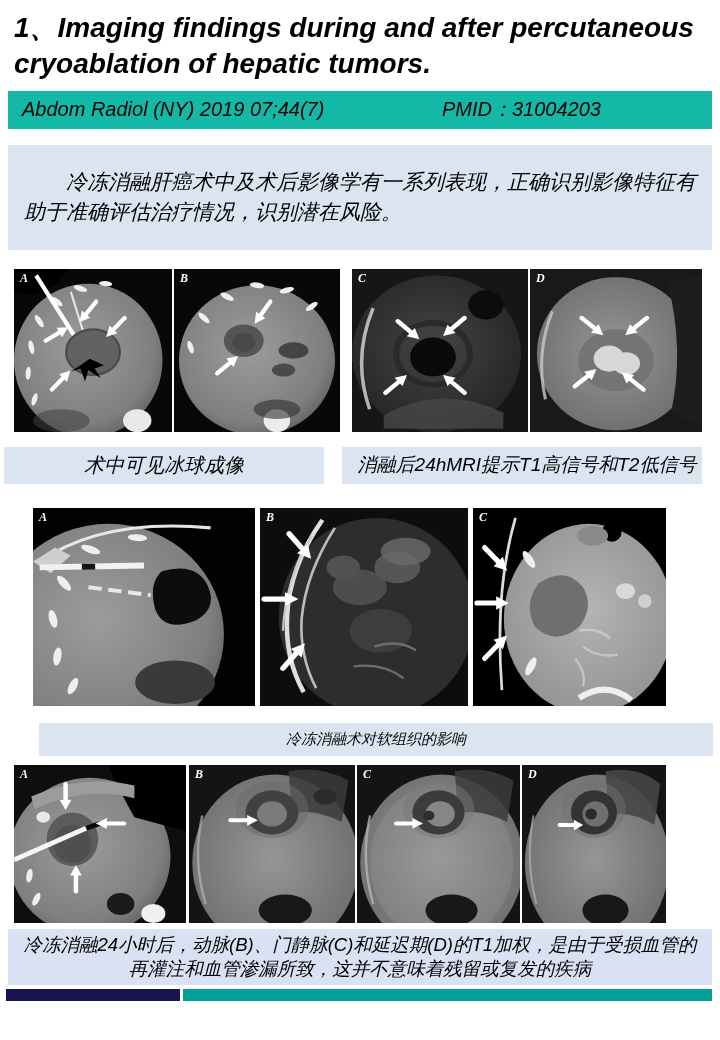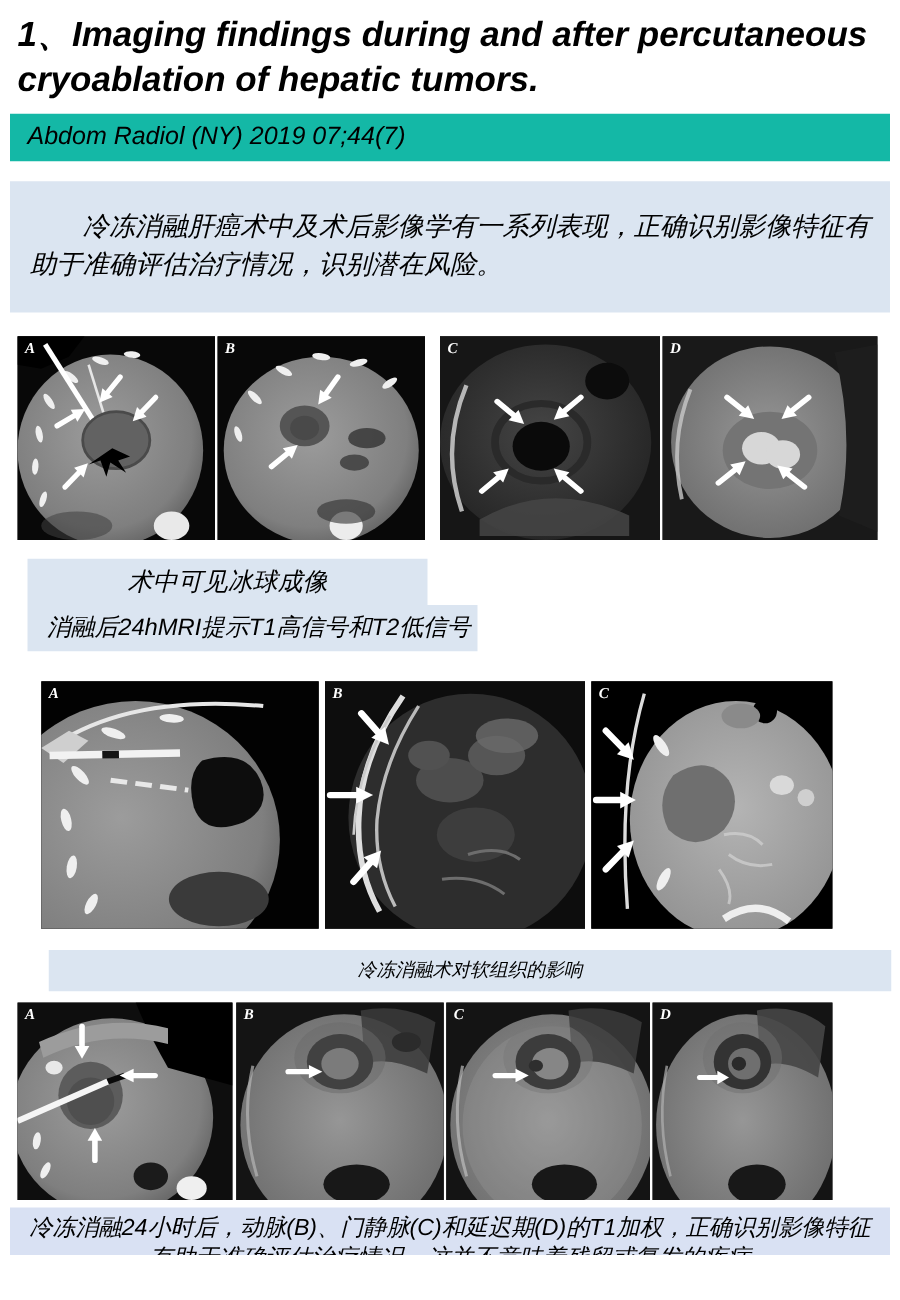--- a/index.html
+++ b/index.html
@@ -12,21 +12,21 @@
   .intro{margin:16px 8px 0 8px;background:#dbe5f1;padding:22px 16px;font-size:21px;line-height:1.45;
          text-indent:2em;}
   .figrow{display:flex;align-items:stretch;}
   .fig1{margin:19px 0 0 14px;height:163px;}
   .fig2{margin:24px 0 0 33px;height:198px;}
   .fig3{margin:9px 0 0 14px;height:158px;}
   .panel{position:relative;background:#000;flex:0 0 auto;}
   .panel svg{display:block;width:100%;height:100%;}
   .plabel{position:absolute;top:3px;left:6px;color:#fff;font-family:"Liberation Serif",serif;
           font-weight:700;font-size:12px;line-height:1;}
-  .caprow{display:flex;margin:15px 0 0 22px;flex-direction:column;}
+  .caprow{display:flex;margin:15px 0 0 4px;}
   .cap{background:#dbe5f1;display:flex;align-items:center;justify-content:center;text-align:center;}
   .cap1L{width:320px;height:37px;font-size:20px;margin-right:18px;}
   .cap1R{width:350px;height:37px;font-size:19px;padding-left:10px;}
   .cap2{margin:17px 0 0 39px;width:674px;height:33px;font-size:15px;}
   .cap3{margin:6px 0 0 8px;width:682px;padding:4px 11px;background:#d9e1f3;font-size:18.5px;
         line-height:1.3;text-align:center;}
   .divider{margin:4px 8px 0 6px;height:12px;display:flex;}
   .divider .navy{width:174px;background:#191452;}
   .divider .teal{flex:1;background:#00a098;margin-left:3px;}
   .footer{display:flex;align-items:center;padding:16px 28px 0 22px;}
@@ -66,20 +66,21 @@
       <polygon class="wh" points="10,-3.4 16.5,0 10,3.4"></polygon>
     </g>
 </svg>
 
 <div class="slide">
 
   <div class="title">1、Imaging findings during and after percutaneous cryoablation of hepatic tumors.</div>
 
   <div class="citation">
     <span class="journal">Abdom Radiol (NY) 2019 07;44(7)</span>
+    <span>PMID：31004203</span>
   </div>
 
   <div class="intro">冷冻消融肝癌术中及术后影像学有一系列表现，正确识别影像特征有助于准确评估治疗情况，识别潜在风险。</div>
 
   <div class="figrow fig1">
     <div class="panel" style="width:158px;margin-right:2px">
       <svg viewBox="0 0 100 100" preserveAspectRatio="none">
         <rect width="100" height="100" fill="#080808"></rect>
         <ellipse cx="47" cy="56" rx="47" ry="47" fill="url(#gBody)"></ellipse>
         <path d="M0,0 L34,0 L26,10 L12,16 L0,14 Z" fill="#000"></path>
@@ -301,21 +302,21 @@
         <ellipse cx="50" cy="30" rx="16" ry="14" fill="#333"></ellipse>
         <ellipse cx="51" cy="31" rx="9" ry="8" fill="#6f6f6f"></ellipse>
         <ellipse cx="48" cy="31" rx="4" ry="3.5" fill="#2a2a2a"></ellipse>
         <ellipse cx="58" cy="92" rx="16" ry="10" fill="#181818"></ellipse>
         <use href="#arw" transform="translate(26,38) rotate(0)"></use>
       </svg>
       <span class="plabel">D</span>
     </div>
   </div>
 
-  <div class="cap3">冷冻消融24小时后，动脉(B)、门静脉(C)和延迟期(D)的T1加权，正确识别影像特征有助于准确评估治疗情况，这并不意味着残留或复发的疾病</div>
+  <div class="cap3">冷冻消融24小时后，动脉(B)、门静脉(C)和延迟期(D)的T1加权，是由于受损血管的再灌注和血管渗漏所致，这并不意味着残留或复发的疾病</div>
 
   <div class="divider">
     <span class="navy"></span>
     <span class="teal"></span>
   </div>
 
   <div class="footer">
     <div class="logo">HYGEA</div>
     <div class="watermark">
       <svg width="26" height="26" viewBox="0 0 26 26">

